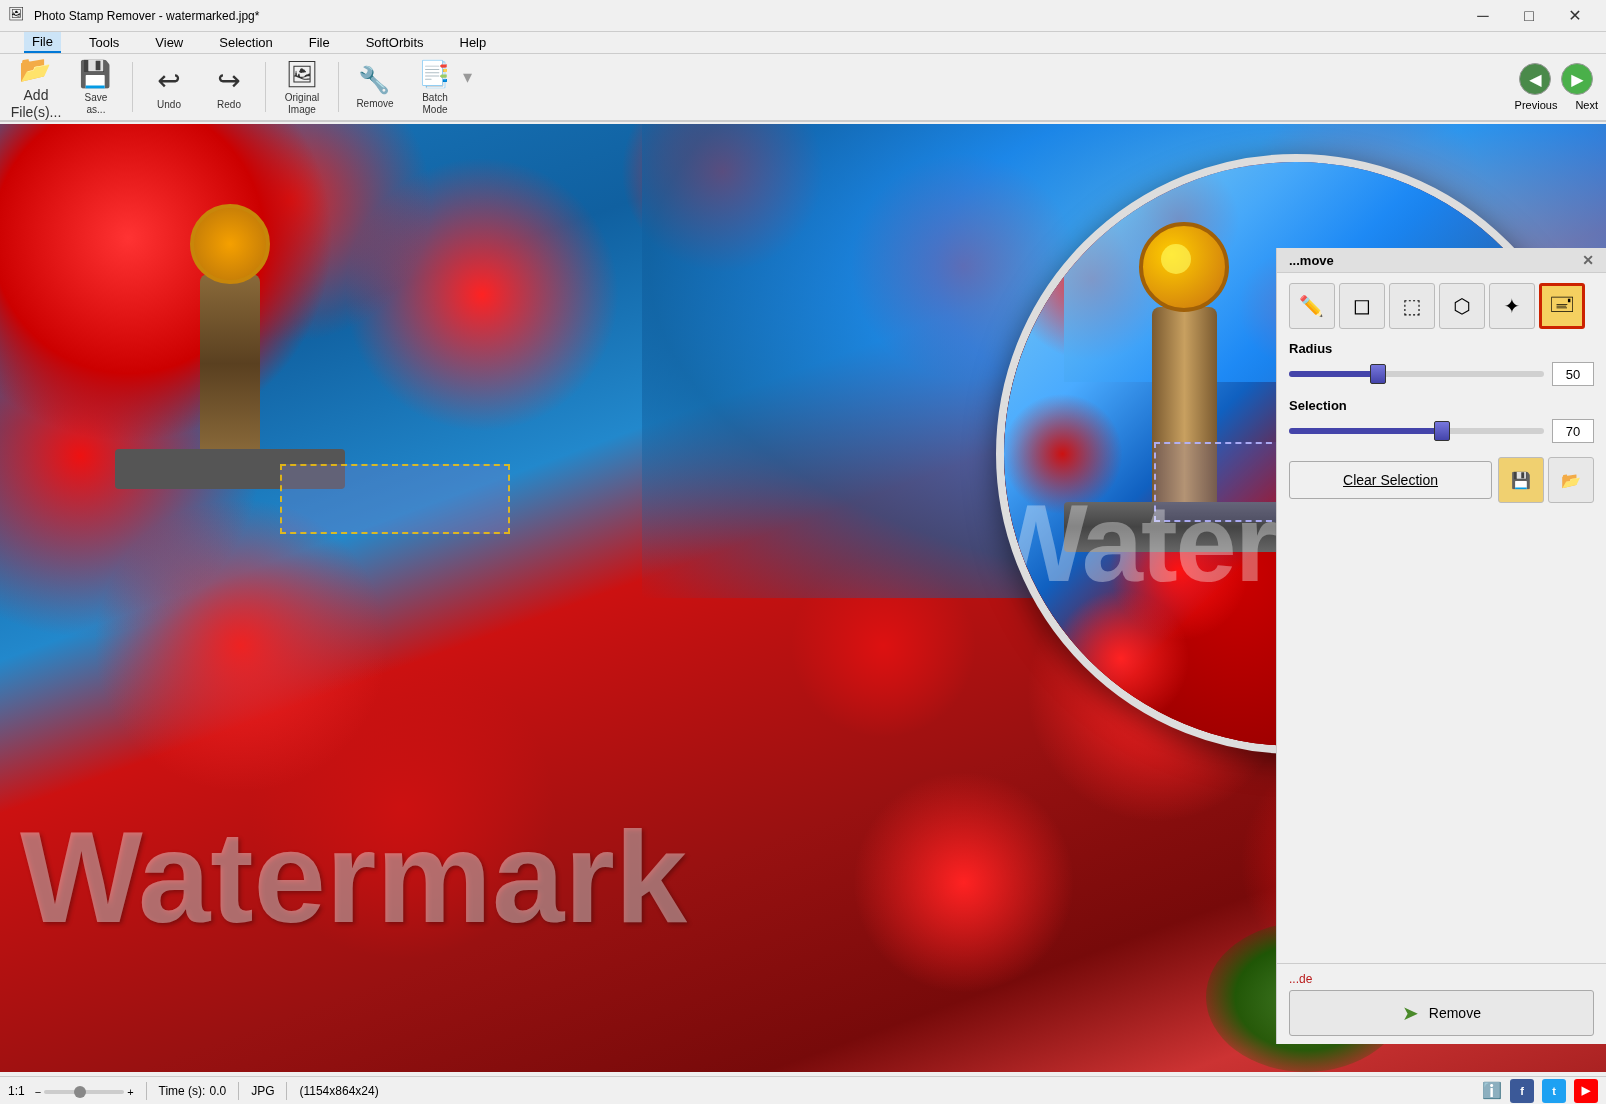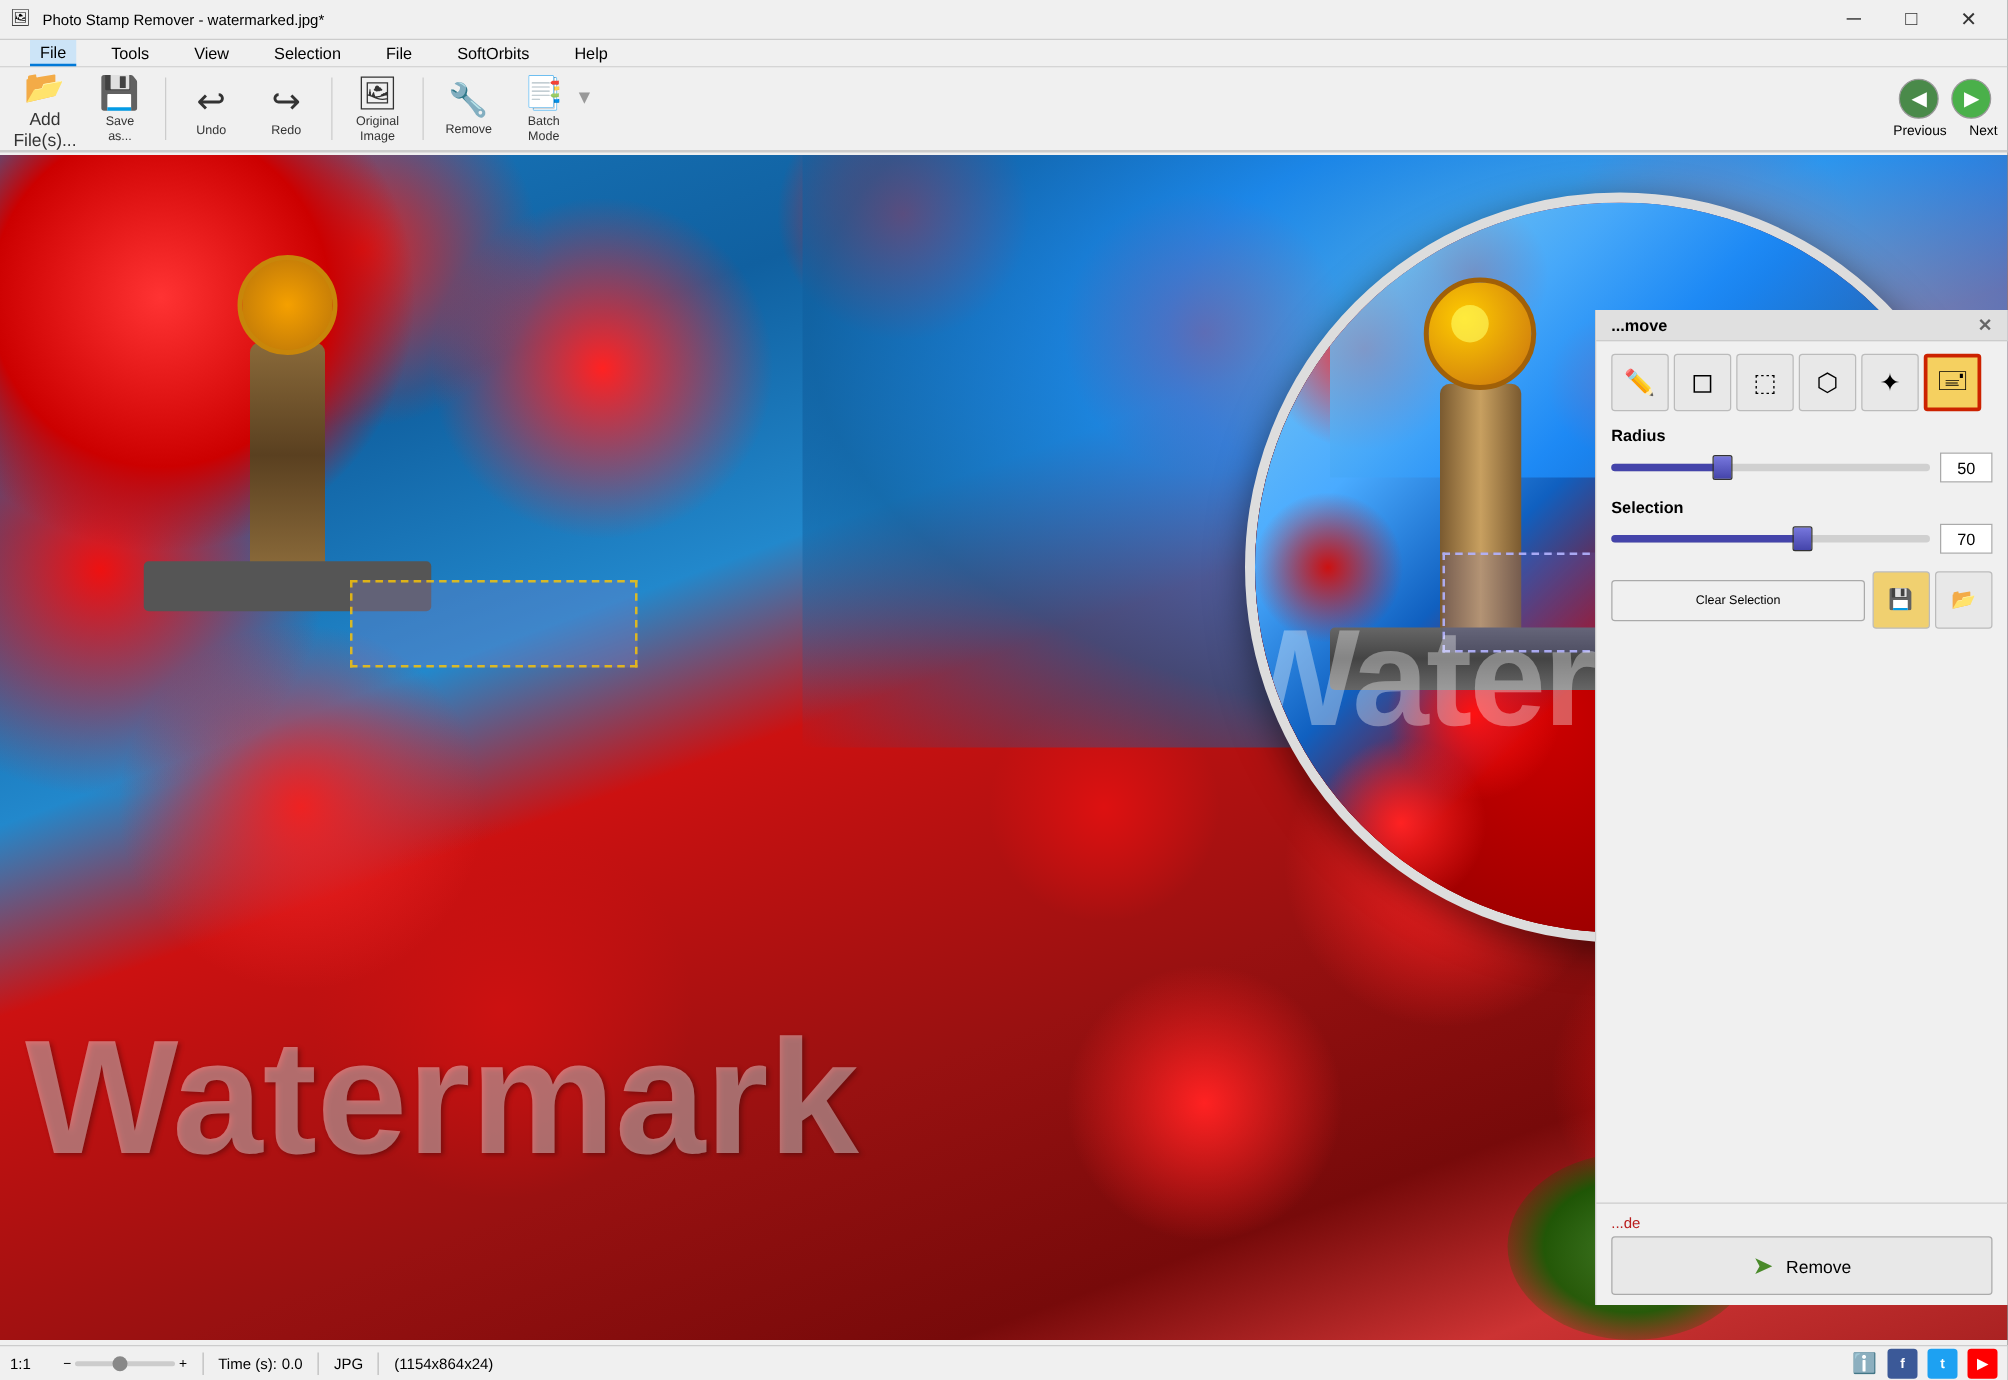--- a/index.html
+++ b/index.html
@@ -230,23 +230,24 @@
     }
 
     
     .clear-btn {
       margin: 6px 12px;
       padding: 10px 20px;
       background: #f0f0f0;
       border: 1px solid #aaa;
       border-radius: 3px;
       cursor: pointer;
-      font-size: 10px;
+      font-size: 14px;
       text-align: center;
       font-weight: normal;
+      text-decoration: underline;
     }
     .action-btn {
       width: 46px; height: 46px;
       border: 1px solid #bbb;
       background: #f0d070;
       border-radius: 3px;
       cursor: pointer;
       display: flex; align-items: center; justify-content: center;
       font-size: 18px;
     }
@@ -285,21 +286,21 @@
       right: 0;
       height: 28px;
       background: #f0f0f0;
       border-top: 1px solid #ccc;
       display: flex;
       align-items: center;
       padding: 0 8px;
       font-size: 12px;
       gap: 12px;
     }
-    .status-zoom { display: flex; align-items: center; gap: 20px; }
+    .status-zoom { display: flex; align-items: flex-end; gap: 4px; }
     .zoom-slider-track {
       width: 80px; height: 4px;
       background: #ccc;
       border-radius: 2px;
       position: relative;
     }
     .zoom-slider-thumb {
       position: absolute;
       top: -4px; left: 30px;
       width: 12px; height: 12px;

